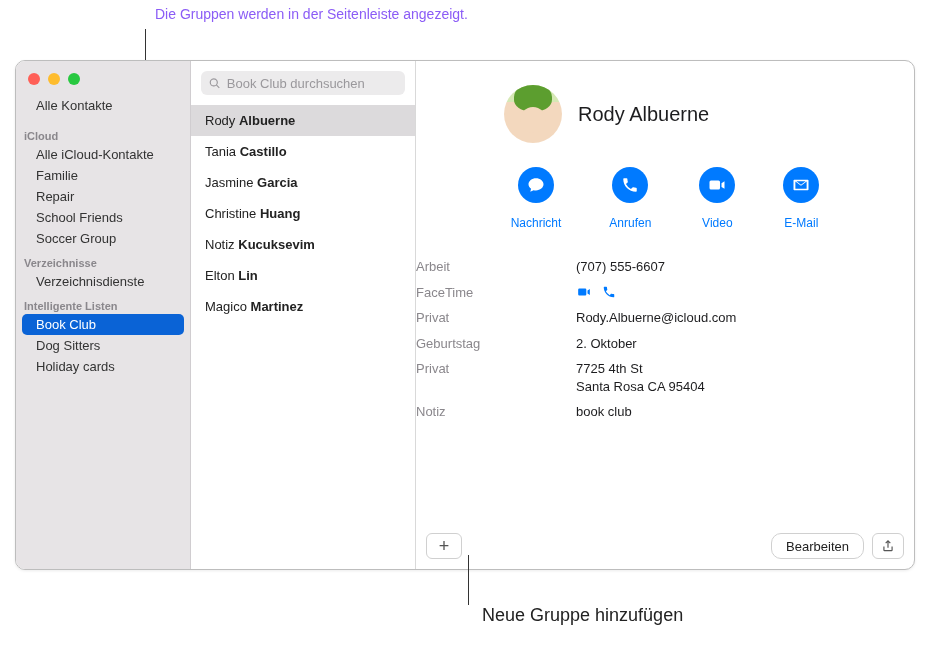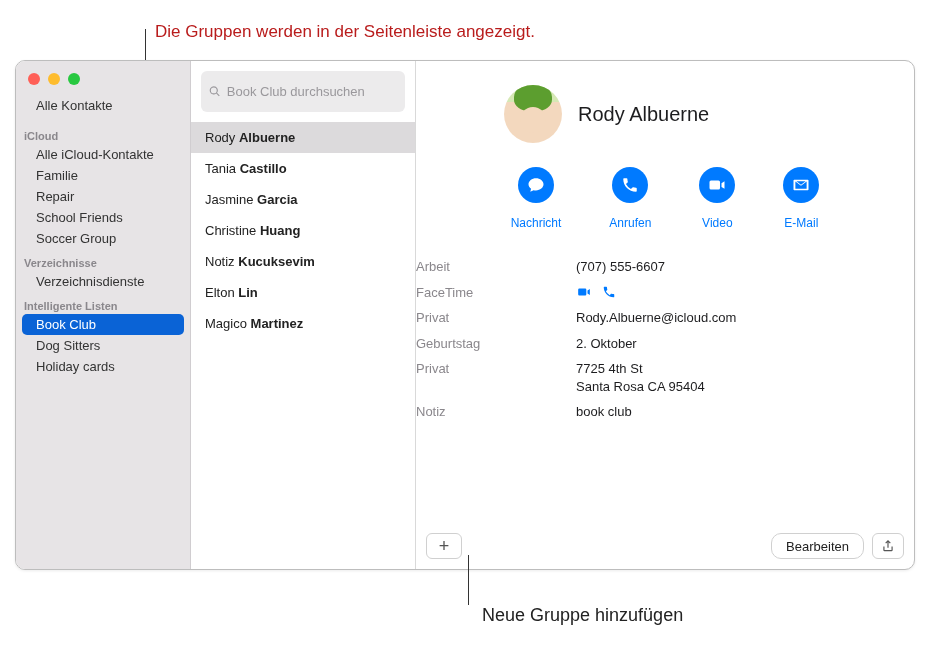--- a/index.html
+++ b/index.html
@@ -7,24 +7,24 @@
     font-family: -apple-system, "Helvetica Neue", Helvetica, Arial, sans-serif;
     font-size: 13px;
     color: #1d1d1f;
     background: #fff;
     width: 931px;
     height: 646px;
     position: relative;
   }
   .callout-top {
     position: absolute;
-    top: 22px;
+    top: 6px;
     left: 155px;
-    font-size: 17px;
-    color: #b91c1c;
+    font-size: 14px;
+    color: #8b5cf6;
   }
   .callout-top-line {
     position: absolute;
     top: 29px;
     left: 145px;
     width: 1px;
     height: 63px;
     background: #333;
   }
   .callout-bottom {
@@ -95,21 +95,21 @@
   }
   .contact-list {
     width: 225px;
     border-right: 1px solid #d9d9d9;
     display: flex;
     flex-direction: column;
     padding-top: 10px;
   }
   .search {
     margin: 0 10px 10px 10px;
-    height: 41px;
+    height: 24px;
     border: none;
     background: #ecebec;
     border-radius: 6px;
     display: flex;
     align-items: center;
     padding: 0 8px;
     color: #9a989c;
   }
   .search svg { margin-right: 6px; }
   .search-input {

